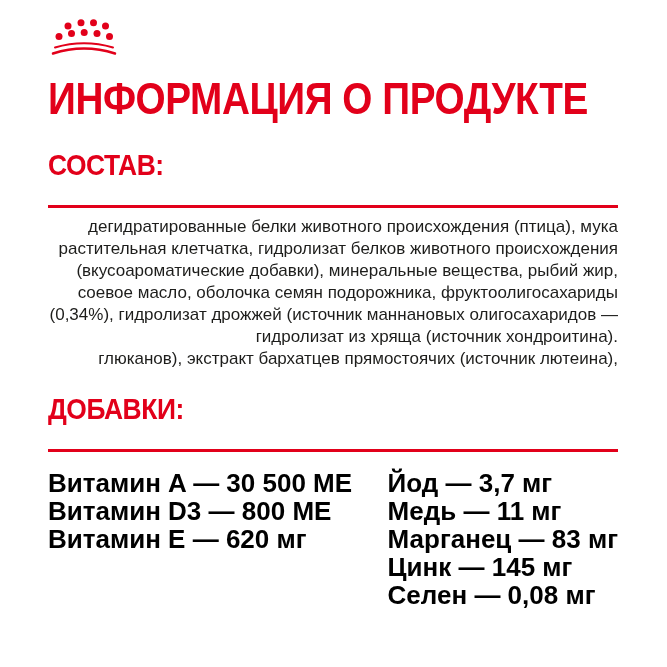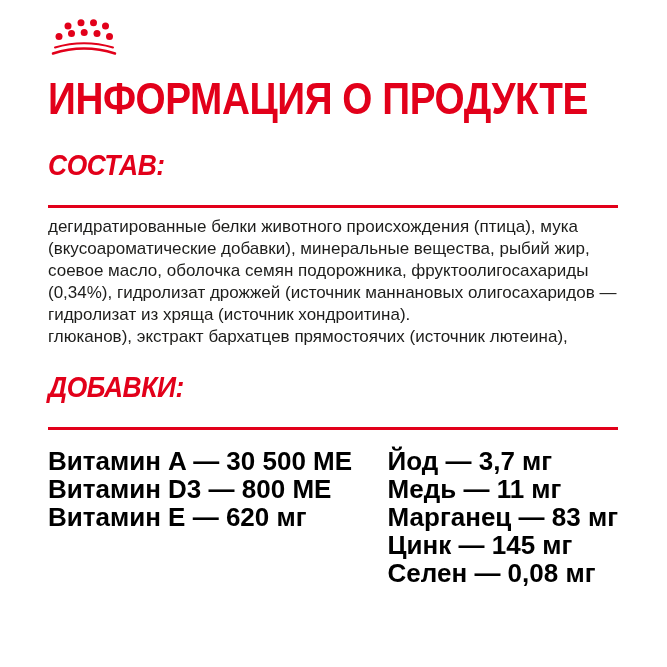--- a/index.html
+++ b/index.html
@@ -29,32 +29,32 @@
     line-height: 44px;
     font-weight: bold;
     color: #e2001a;
   }
   .section-heading {
     margin-top: 24px;
     font-size: 30px;
     line-height: 30px;
     font-weight: bold;
     color: #e2001a;
-    font-style: italic;
   }
   .rule {
     height: 3px;
     background: #e2001a;
     margin-top: 5px;
   }
   .composition {
     margin-top: 8px;
     font-size: 17px;
     line-height: 22px;
     color: #1d1d1b;
+    text-align: right;
   }
   .composition .line { white-space: nowrap; }
   .additives-columns {
     display: flex;
     margin-top: 17px;
     font-weight: bold;
     font-size: 26px;
     line-height: 28px;
     color: #000000;
   }
@@ -83,20 +83,21 @@
     <path d="M5,37.5 Q36,27.5 67,37.5" fill="none" stroke="#e2001a" stroke-width="2.5" stroke-linecap="round"></path>
   </svg>
 
   <h1 class="page-title"><span class="condensed">ИНФОРМАЦИЯ О ПРОДУКТЕ</span></h1>
 
   <h2 class="section-heading"><span class="condensed">СОСТАВ:</span></h2>
   <div class="rule"></div>
 
   <div class="composition">
     <div class="line">дегидратированные белки животного происхождения (птица), мука</div>
+    <div class="line">растительная клетчатка, гидролизат белков животного происхождения</div>
     <div class="line">(вкусоароматические добавки), минеральные вещества, рыбий жир,</div>
     <div class="line">соевое масло, оболочка семян подорожника, фруктоолигосахариды</div>
     <div class="line">(0,34%), гидролизат дрожжей (источник маннановых олигосахаридов —</div>
     <div class="line">гидролизат из хряща (источник хондроитина).</div>
     <div class="line">глюканов), экстракт бархатцев прямостоячих (источник лютеина),</div>
   </div>
 
   <h2 class="section-heading"><span class="condensed">ДОБАВКИ:</span></h2>
   <div class="rule"></div>
 

